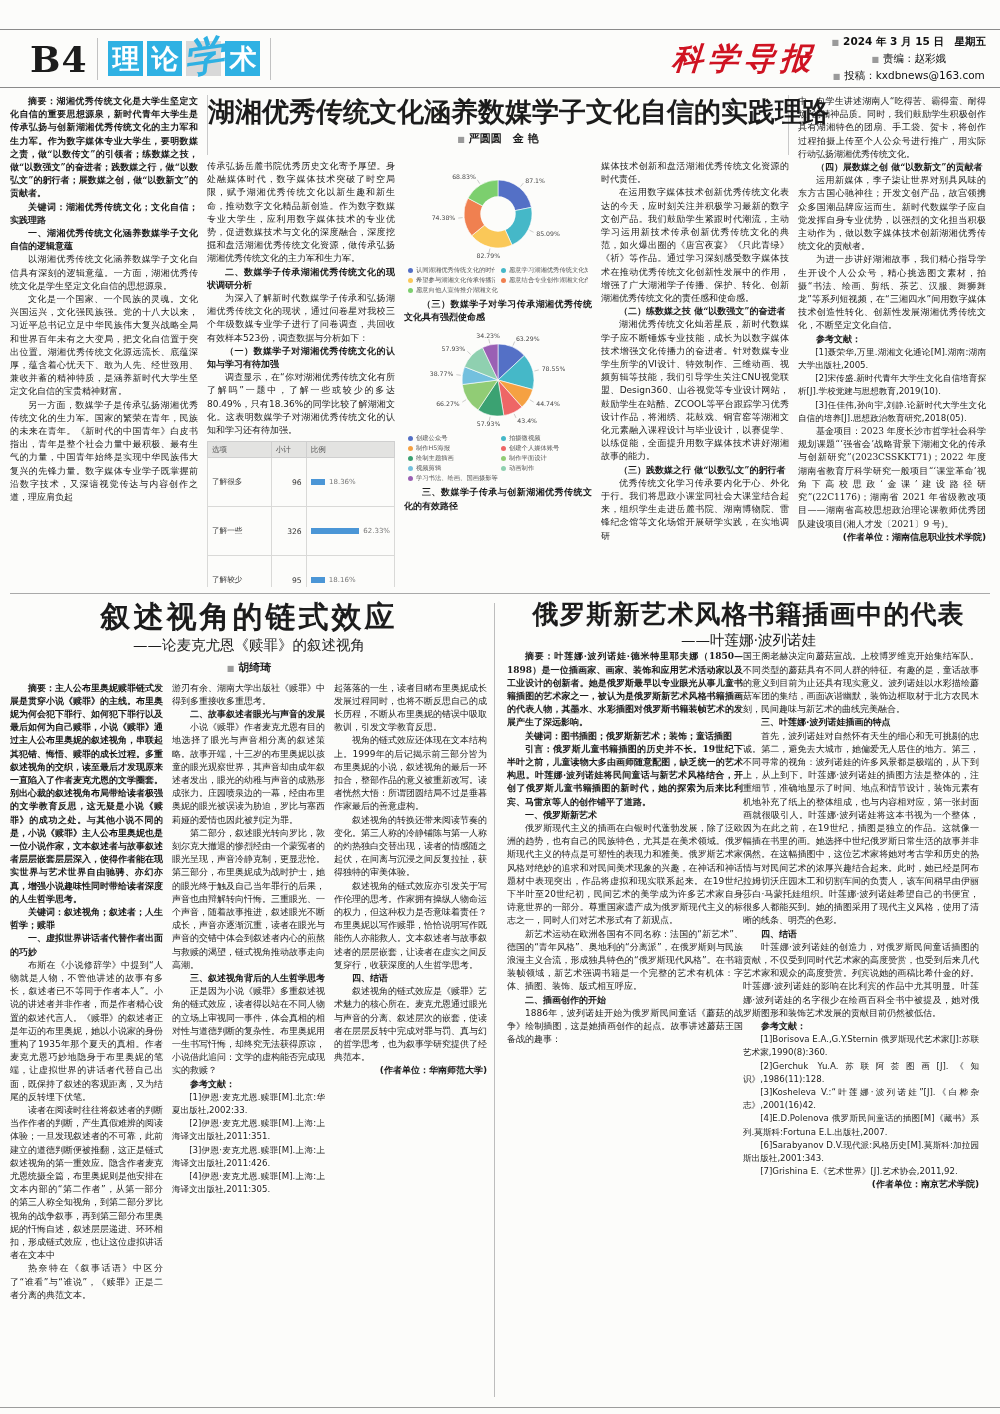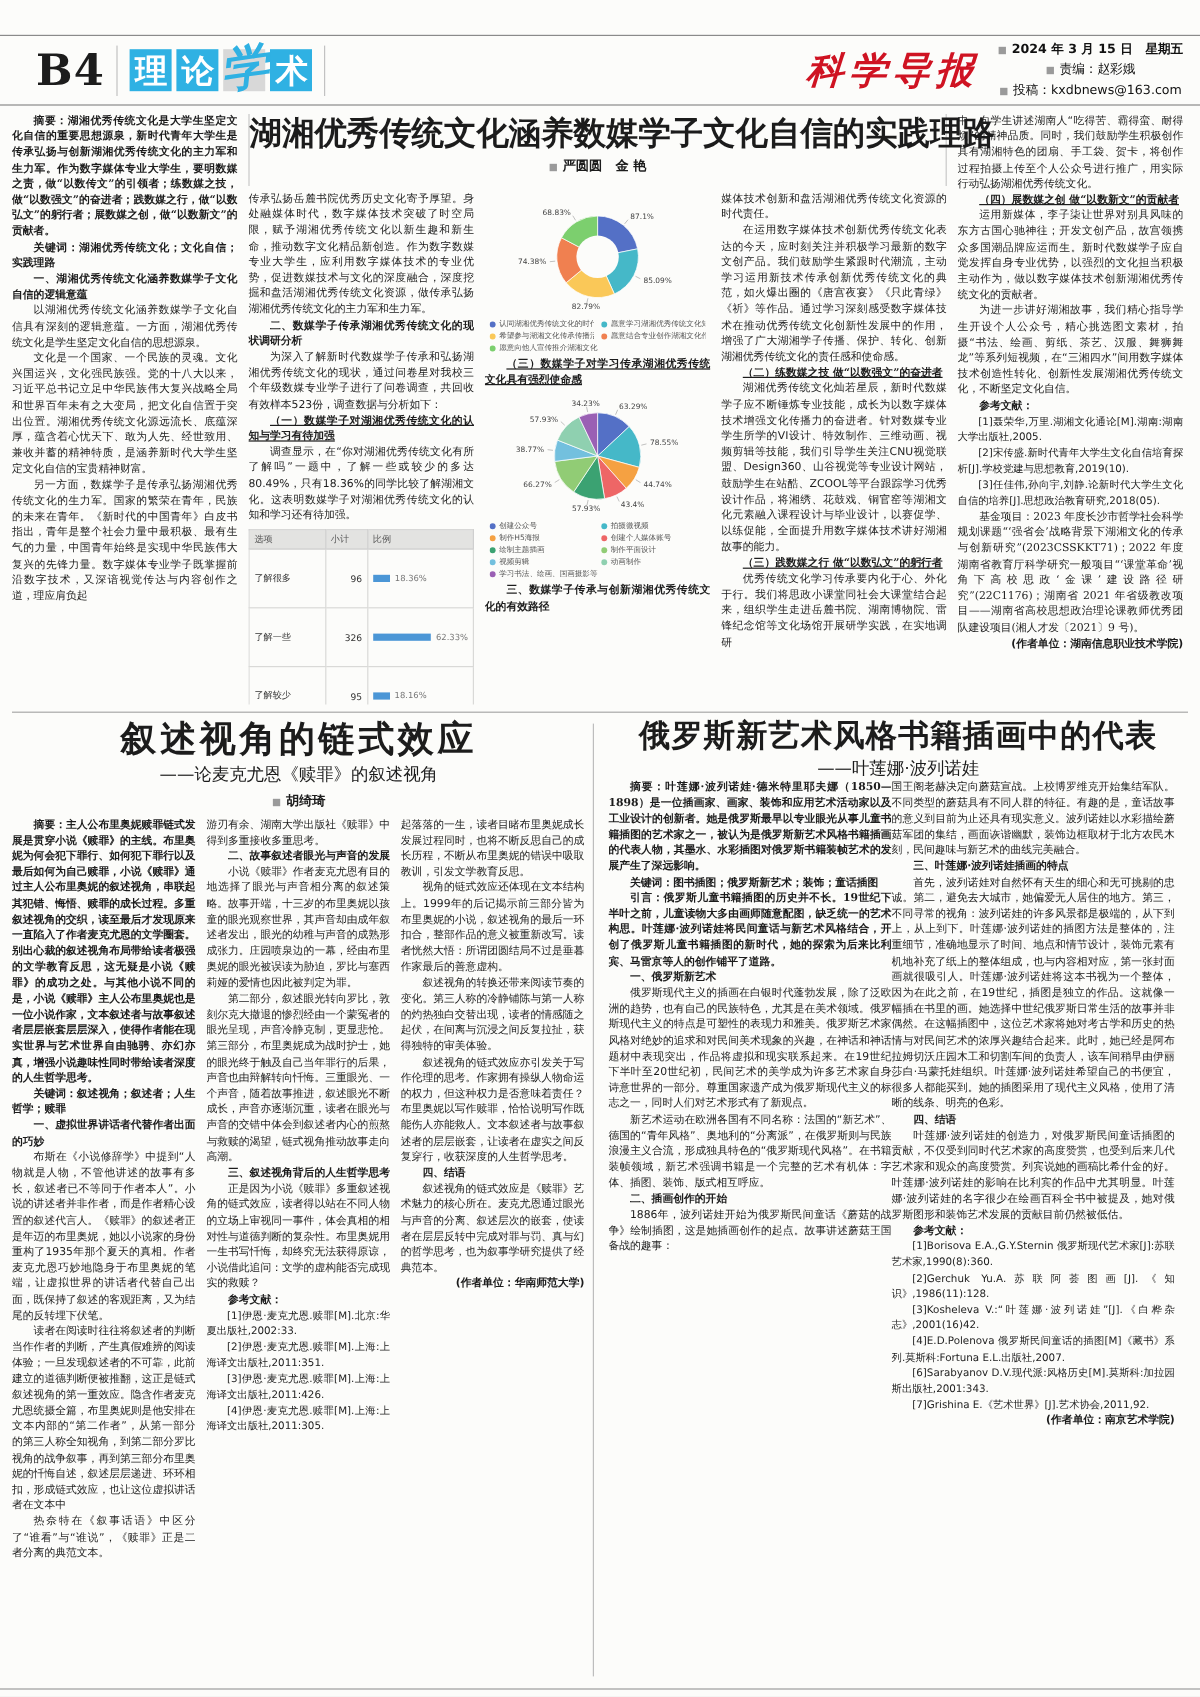--- a/index.html
+++ b/index.html
@@ -19,21 +19,21 @@
   .hdr-right{margin-left:auto;display:flex;align-items:center;gap:16px;padding-right:14px;}
   .masthead{color:#cf1322;font-size:31px;font-weight:900;font-family:"DejaVu Serif","Liberation Serif",serif;font-style:italic;letter-spacing:5px;transform:skewX(-4deg);}
   .hdr-info{font-size:10.5px;line-height:1.65;color:#111;text-align:center;}
   .hdr-info .date{font-weight:bold;}
   .sq{color:#9a9a9a;font-size:8px;margin-right:4px;}
 
   
   .ln{margin:0;font-size:9px;line-height:13.2px;text-align:justify;text-indent:2em;}
   .s-pc{text-indent:0;}
   .s-h{font-weight:bold;}
-  .s-sh{font-weight:bold;font-family:"DejaVu Serif","Liberation Serif",serif;text-decoration:underline;}
+  .s-sh{font-weight:bold;font-family:"DejaVu Serif","Liberation Serif",serif;}
   .s-abs{font-family:"DejaVu Serif","Liberation Serif",serif;font-weight:bold;}
   .s-ref{font-size:8.6px;}
   .s-refh{font-weight:bold;}
   .s-fund{font-family:"DejaVu Serif","Liberation Serif",serif;}
   .s-author{text-align:right;text-indent:0;font-weight:bold;}
   .col{overflow:hidden;}
 
   
   .a1{position:absolute;top:95px;left:10px;right:10px;height:492px;display:flex;gap:9px;}
   .a1 .side{width:188px;height:492px;flex:0 0 auto;}

